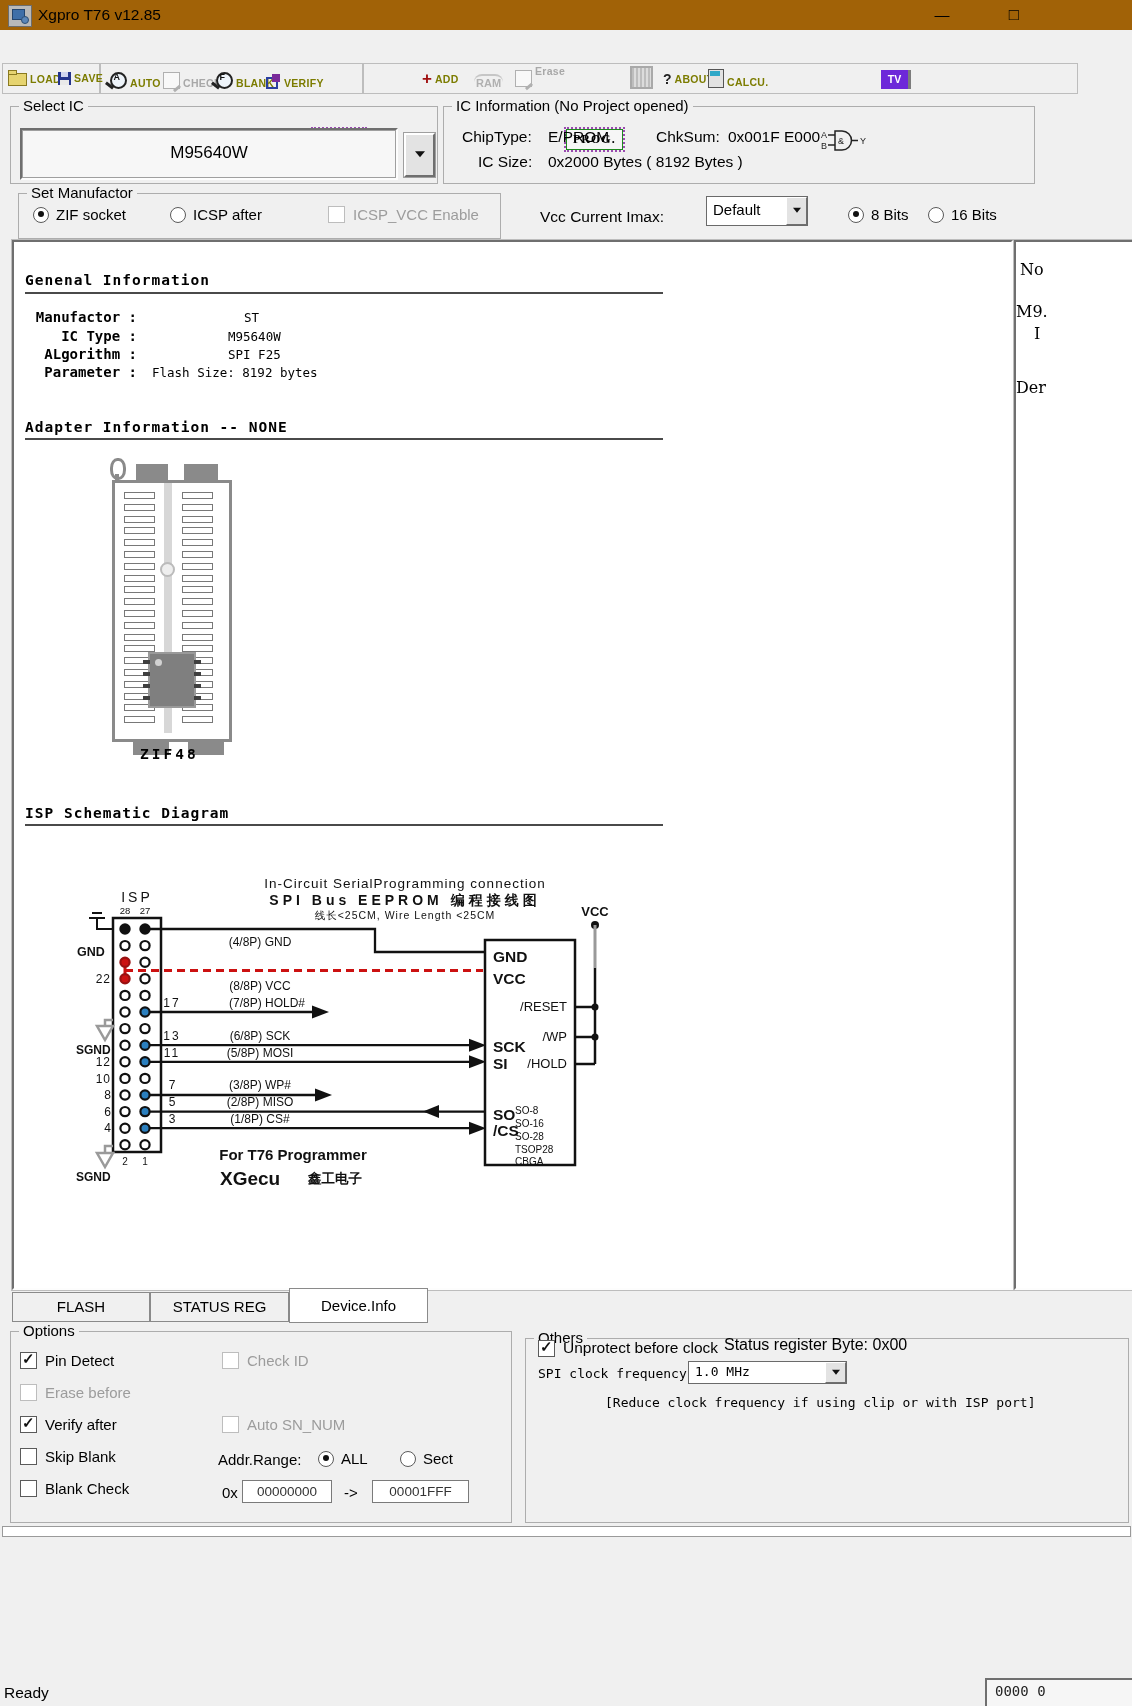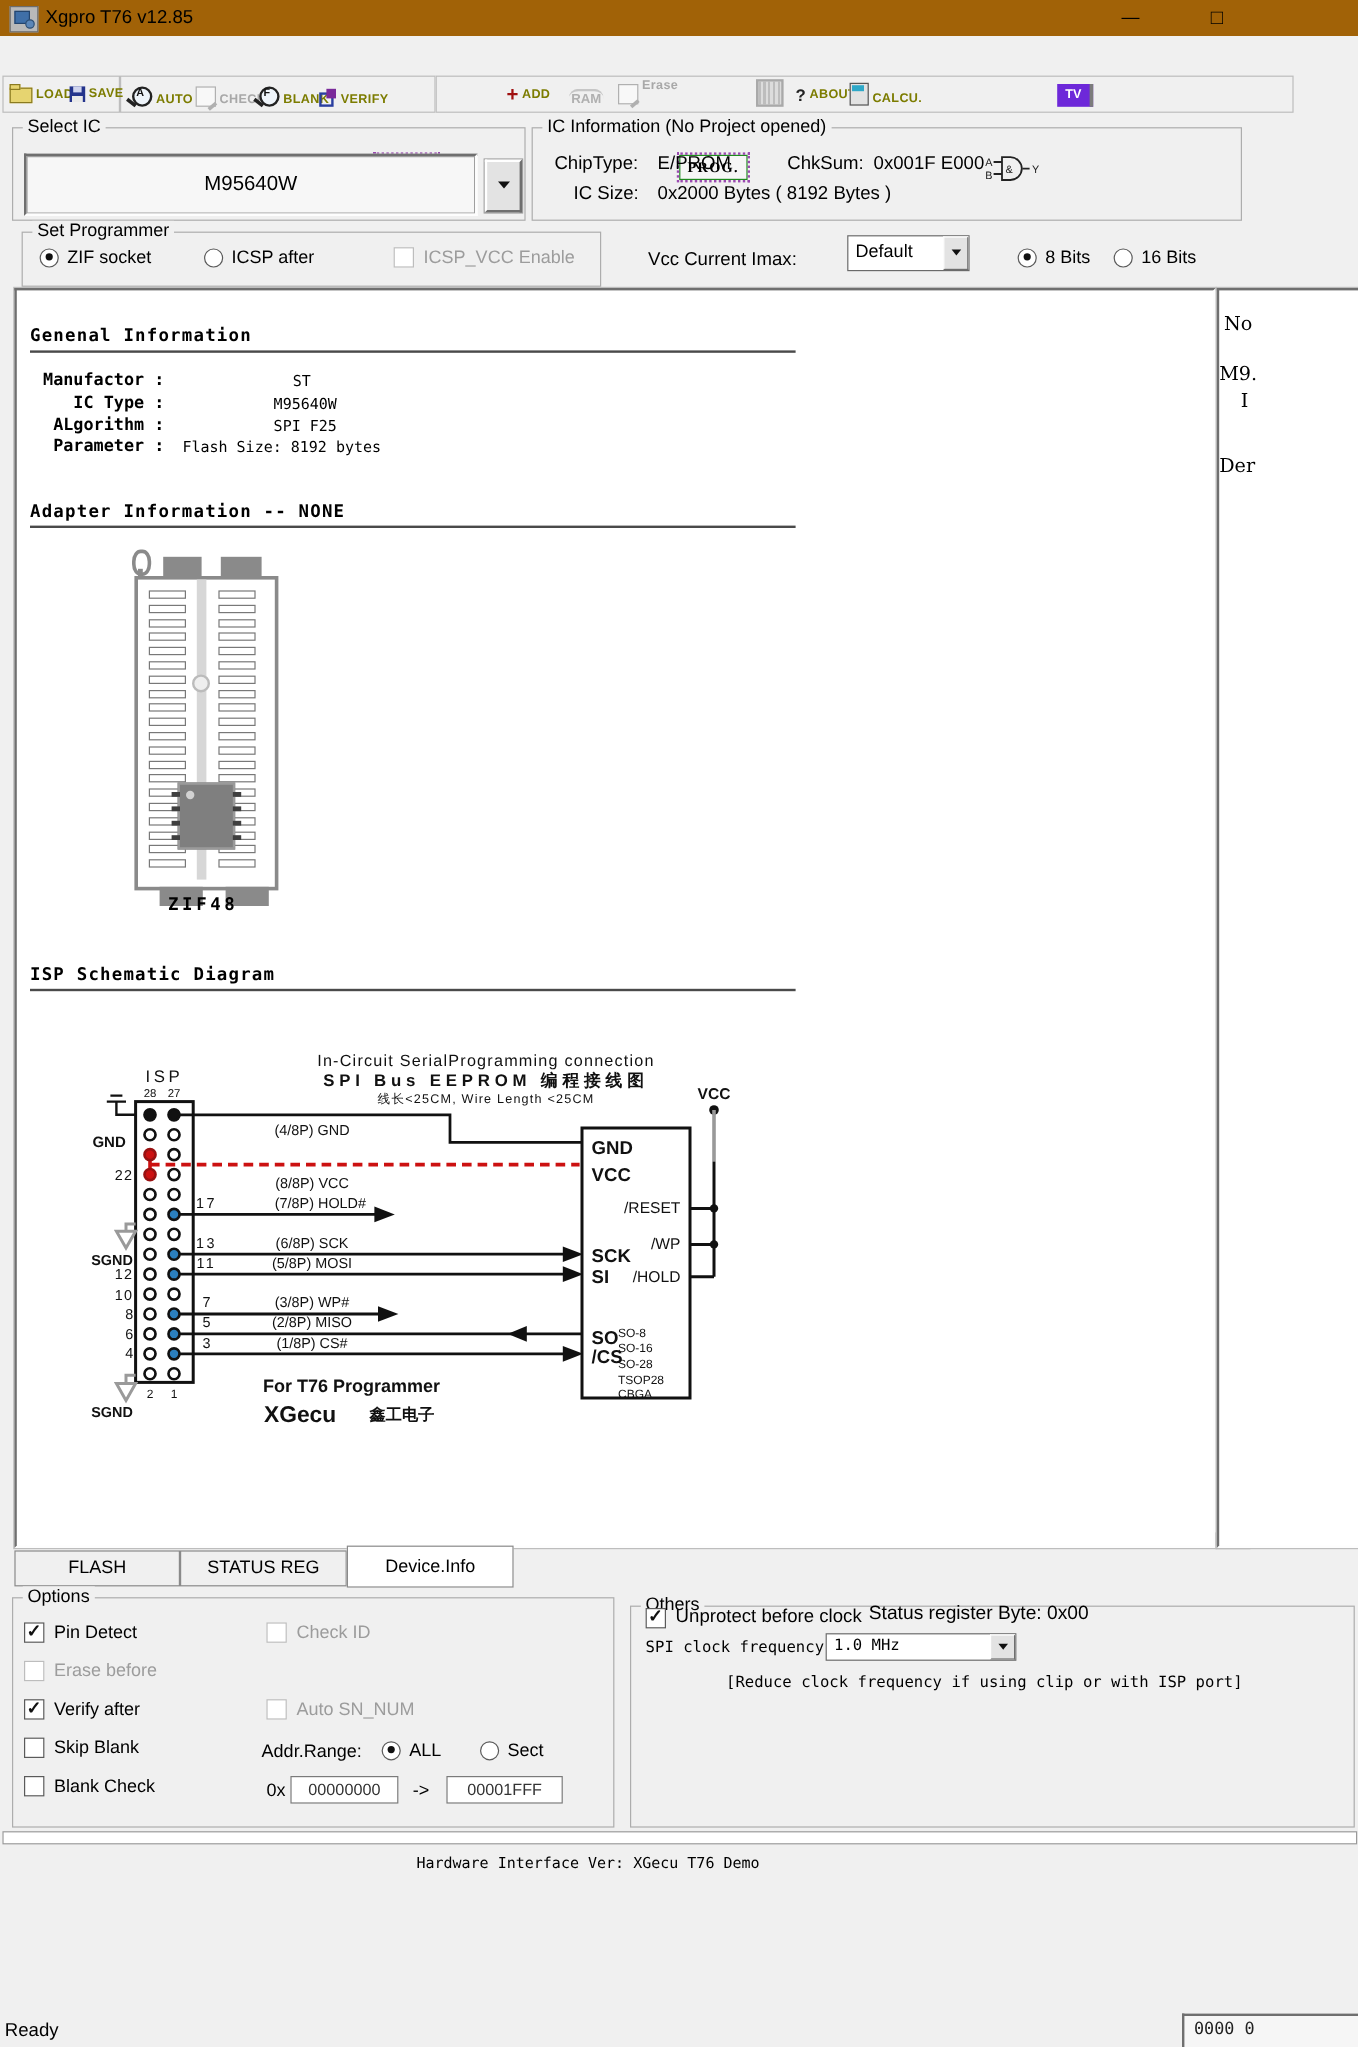--- a/index.html
+++ b/index.html
@@ -224,21 +224,21 @@
     <span class="cap">IC Information (No Project opened)</span>
   </div>
   <div class="lbl" style="left:462px;top:128px;">ChipType:</div>
   <div class="lbl" style="left:548px;top:128px;">E/PROM</div>
   <div class="lbl" style="left:656px;top:128px;">ChkSum:</div>
   <div class="lbl" style="left:728px;top:128px;">0x001F E000</div>
   <div class="lbl" style="left:478px;top:153px;">IC Size:</div>
   <div class="lbl" style="left:548px;top:153px;">0x2000 Bytes ( 8192 Bytes )</div>
 
   <div class="gb" style="left:18px;top:193px;width:481px;height:44px;">
-    <span class="cap">Set Programmer</span>
+    <span class="cap">Set Manufactor</span>
   </div>
   <div class="rb on" style="left:33px;top:206px;">
     <span class="ci"></span>
     <span>ZIF socket</span>
   </div>
   <div class="rb" style="left:170px;top:206px;">
     <span class="ci"></span>
     <span>ICSP after</span>
   </div>
   <div class="cb dis" style="left:328px;top:206px;">
@@ -537,19 +537,18 @@
   </div>
   <div class="lbl" style="left:724px;top:1336px;font-size:16px;">Status register Byte: 0x00</div>
   <div class="abs mono" style="left:538px;top:1366px;font-size:13px;">SPI clock frequency:</div>
   <div class="dd" style="left:688px;top:1361px;width:157px;height:21px;font-size:13px;line-height:19px;">
     <span class="val mono">1.0 MHz</span>
     <span class="ddbtn"></span>
   </div>
   <div class="abs mono" style="left:605px;top:1395px;font-size:13px;">[Reduce clock frequency if using clip or with ISP port]</div>
 
   <div class="groove"></div>
-  <div class="abs mono" style="left:0;top:1545px;width:980px;text-align:center;font-size:12.5px;">Hardware Interface Ver: XGecu T76 Demo</div>
   <div class="abs" style="left:4px;top:1684px;font-size:15.5px;">Ready</div>
   <div class="counterbox">
     <span class="abs mono" style="left:8px;top:3px;font-size:14px;color:#222;">0000 0</span>
   </div>
 
 </div>
 
 </body></html>

